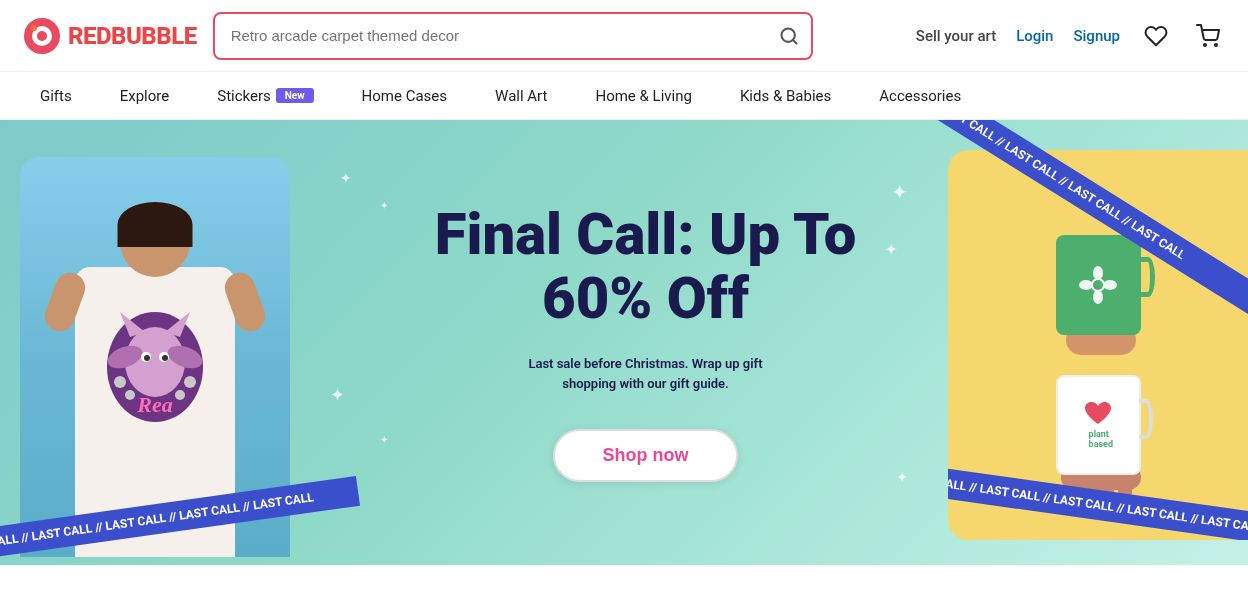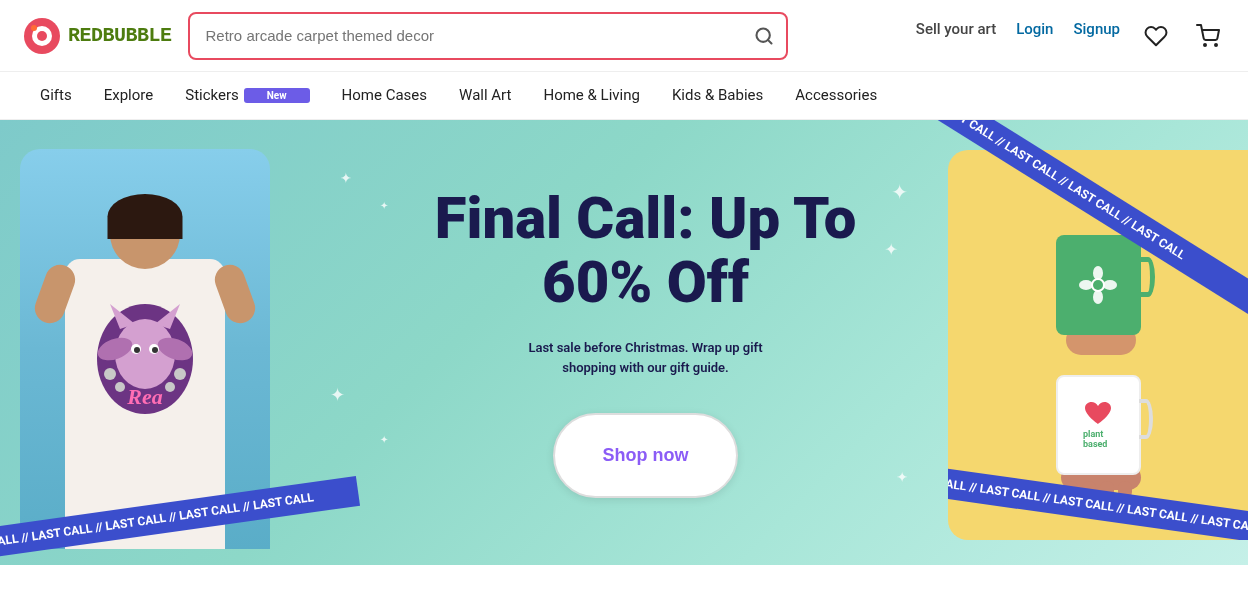--- a/index.html
+++ b/index.html
@@ -19,25 +19,24 @@
       display: flex;
       align-items: center;
       gap: 8px;
       flex-shrink: 0;
     }
     .logo-icon {
       width: 36px;
       height: 36px;
     }
     .logo-text {
-      font-size: 20px;
+      font-size: 24px;
       font-weight: 800;
-      color: #4d7c0f;
+      color: #ef4444;
       letter-spacing: -0.5px;
-      font-family: Liberation Mono, monospace;
     }
     .search-wrapper {
       flex: 1;
       max-width: 600px;
       position: relative;
     }
     .search-input {
       width: 100%;
       height: 48px;
       border: 2px solid #e84a5f;
@@ -56,21 +55,21 @@
       background: transparent;
       border: none;
       cursor: pointer;
       display: flex;
       align-items: center;
       justify-content: center;
       color: #555;
     }
     .header-actions {
       display: flex;
-      align-items: flex-start;
+      align-items: center;
       gap: 20px;
       margin-left: auto;
       flex-shrink: 0;
     }
     .header-link {
       font-size: 15px;
       color: #0369a1;
       text-decoration: none;
       cursor: pointer;
       font-weight: 500;
@@ -83,44 +82,44 @@
       padding: 4px;
       color: #222;
       font-size: 22px;
       display: flex;
       align-items: center;
     }
 
     
     .nav {
       display: flex;
-      align-items: flex-end;
+      align-items: center;
       padding: 0 24px;
       background: #fff;
       height: 48px;
       border-bottom: 1px solid #eee;
-      gap: 0;
+      gap: 16px;
     }
     .nav-item {
       padding: 0 16px;
       font-size: 15px;
       color: #222;
       cursor: pointer;
       height: 48px;
       display: flex;
       align-items: center;
       white-space: nowrap;
       font-weight: 400;
     }
     .new-badge {
       background: #6c5ce7;
       color: #fff;
       font-size: 10px;
       font-weight: 700;
-      padding: 2px 23px;
+      padding: 2px 9px;
       border-radius: 3px;
       margin-left: 5px;
       vertical-align: middle;
     }
 
     
     .hero {
       width: 100%;
       height: 445px;
       background: linear-gradient(135deg, #7ecaca 0%, #8dd8c8 40%, #a8e6d8 70%, #c5f0e8 100%);
@@ -145,44 +144,44 @@
     }
     .hero-subtitle {
       font-size: 13px;
       color: #1a1a4e;
       font-weight: 600;
       margin-bottom: 36px;
       line-height: 1.5;
     }
     .shop-now-btn {
       background: #fff;
-      color: #8b5cf6;
+      color: #ec4899;
       border: 2px solid #ddd;
       border-radius: 50px;
-      padding: 30px 48px;
+      padding: 14px 48px;
       font-size: 18px;
       font-weight: 600;
       cursor: pointer;
       box-shadow: 0 2px 8px rgba(0,0,0,0.1);
     }
 
     
     .hero-left {
       position: absolute;
       left: 0;
       bottom: 0;
       width: 310px;
       height: 100%;
       z-index: 3;
     }
     .person-bg {
       position: absolute;
-      bottom: 16px;
+      bottom: 8px;
       left: 20px;
-      width: 250px;
+      width: 270px;
       height: 400px;
       background: linear-gradient(180deg, #87ceeb 0%, #6bb8d4 50%, #5aadc8 100%);
       border-radius: 20px 20px 0 0;
       overflow: hidden;
     }
 
     
     .hero-right {
       position: absolute;
       right: 0;
@@ -388,21 +387,21 @@
           <div style="position:absolute;bottom:-28px;left:8px;display:flex;gap:4px;z-index:1;">
             <div style="width:14px;height:20px;background:#c8836c;border-radius:7px;"></div>
             <div style="width:14px;height:22px;background:#c8836c;border-radius:7px;"></div>
             <div style="width:14px;height:20px;background:#c8836c;border-radius:7px;"></div>
             <div style="width:14px;height:18px;background:#c8836c;border-radius:7px;"></div>
           </div>
           <div style="position:relative;z-index:1;width:85px;height:100px;background:#fff;border:2px solid #eee;border-radius:8px;display:flex;align-items:center;justify-content:center;">
 
             <div style="position:absolute;right:-14px;top:22px;width:14px;height:40px;border:4px solid #ddd;border-radius:0 50% 50% 0;border-left:none;"></div>
 
-            <div style="display:flex;flex-direction:column;align-items:flex-start;">
+            <div style="display:flex;flex-direction:column;align-items:flex-end;">
               <svg width="30" height="26" viewBox="0 0 30 26">
                 <path d="M15 23 C15 23 2 14 2 7 C2 3.5 5 1 8.5 1 C11 1 13.5 2.5 15 5 C16.5 2.5 19 1 21.5 1 C25 1 28 3.5 28 7 C28 14 15 23 15 23Z" fill="#e84a5f"></path>
               </svg>
               <span style="font-size:9px;font-weight:700;color:#4caf6e;margin-top:2px;">plant<br>based</span>
             </div>
           </div>
         </div>
       </div>
 
       <div style="position:absolute;bottom:20px;right:-60px;width:420px;background:#3b4ecc;color:#fff;font-size:12px;font-weight:700;padding:8px 16px;transform:rotate(8deg);z-index:10;white-space:nowrap;overflow:hidden;">

